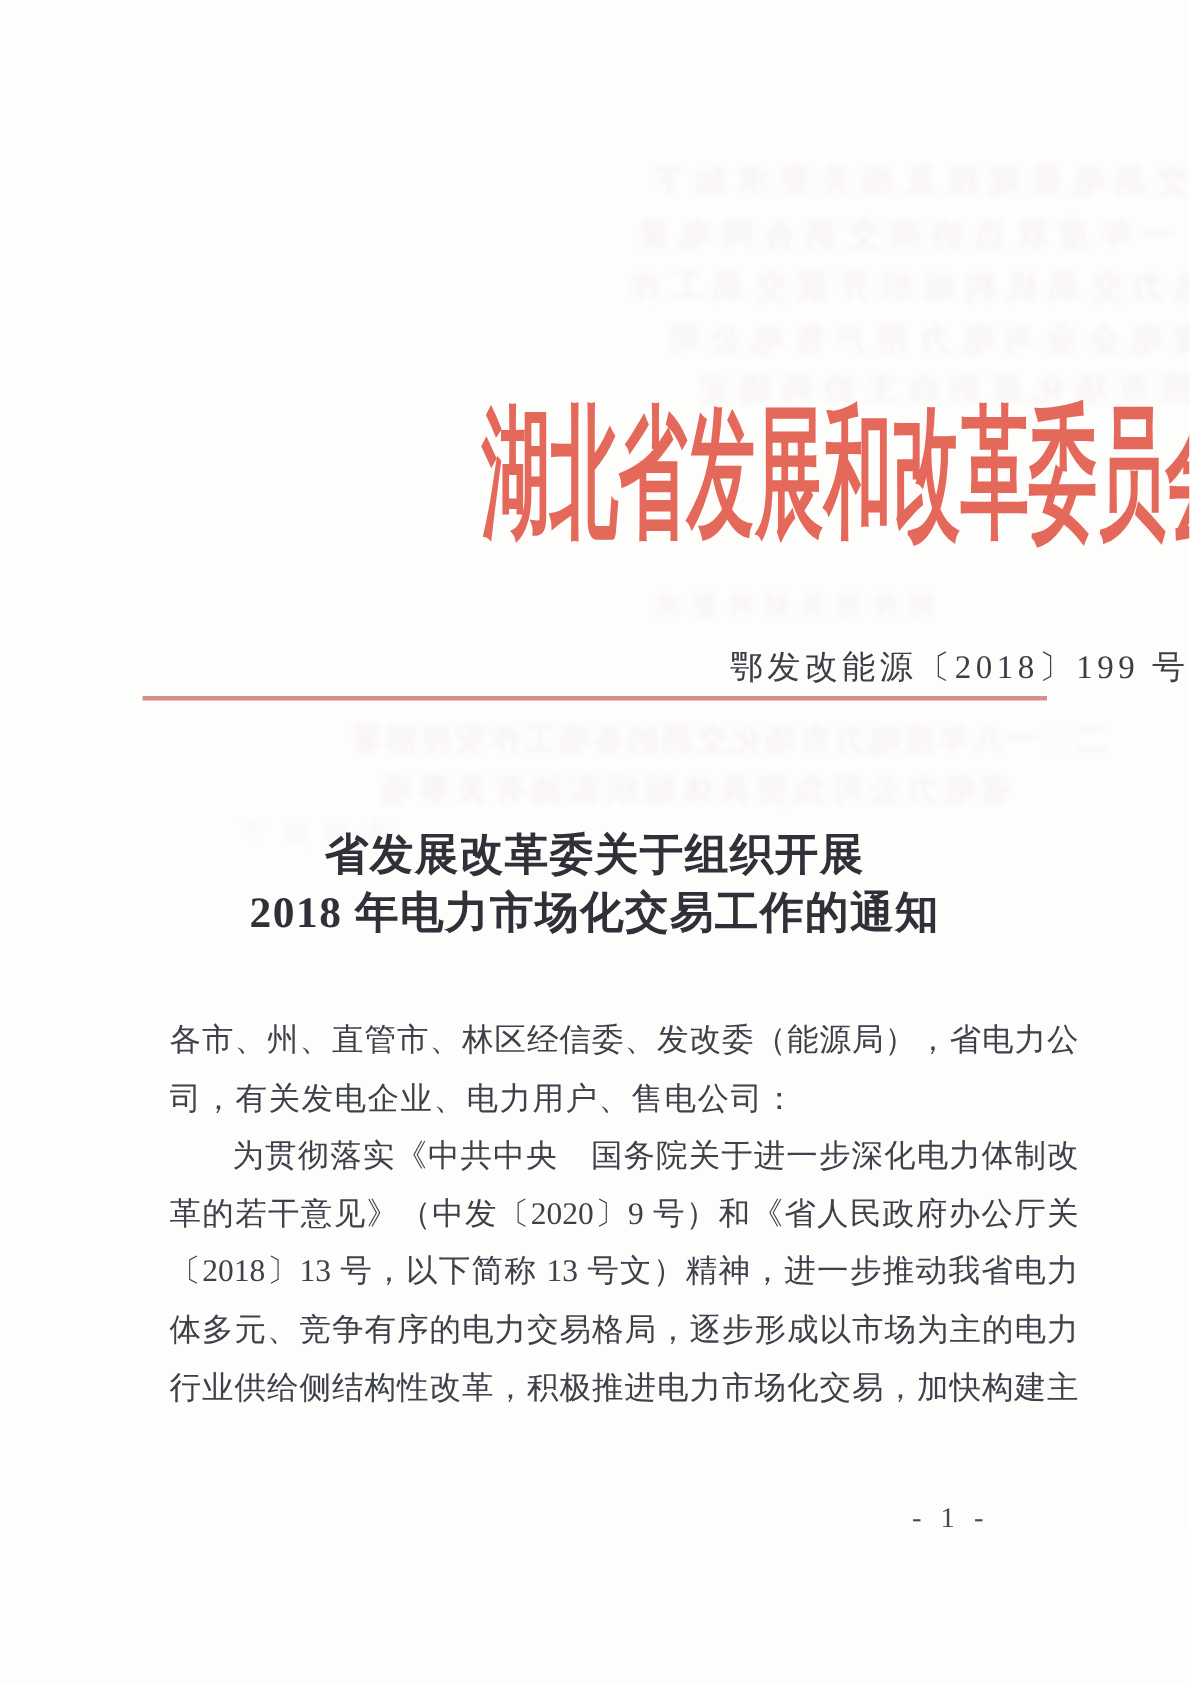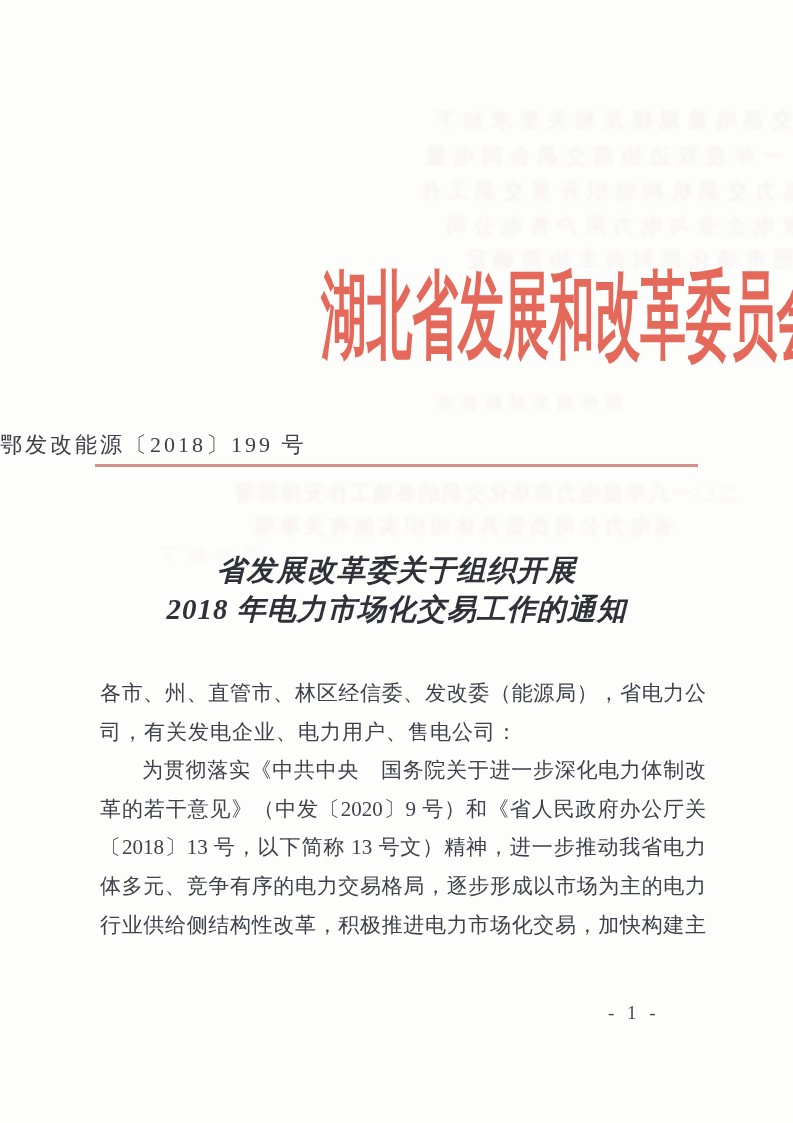--- a/index.html
+++ b/index.html
@@ -45,21 +45,21 @@
     transform: scaleX(0.48);
     transform-origin: center;
   }
 
   
   .doc-num {
     position: absolute;
     top: 430px;
     left: 0;
     width: 100%;
-    text-align: left;
+    text-align: right;
     font-size: 22px;
     letter-spacing: 3px;
     color: #3d3e46;
   }
 
   
   .red-rule {
     position: absolute;
     top: 464px;
     left: 95px;
@@ -73,28 +73,27 @@
     position: absolute;
     top: 551px;
     left: 0;
     width: 100%;
     text-align: center;
     font-weight: bold;
     font-size: 29px;
     line-height: 39px;
     color: #2f3038;
     letter-spacing: 1px;
-    font-style: italic;
   }
 
   
   .body-text {
     position: absolute;
     top: 674px;
-    left: 100px;
+    left: 113px;
     width: 606px;
     font-size: 21px;
     color: #3f414a;
   }
   .body-text .line {
     height: 38.6px;
     line-height: 38.6px;
     white-space: nowrap;
     letter-spacing: 1px;
   }

